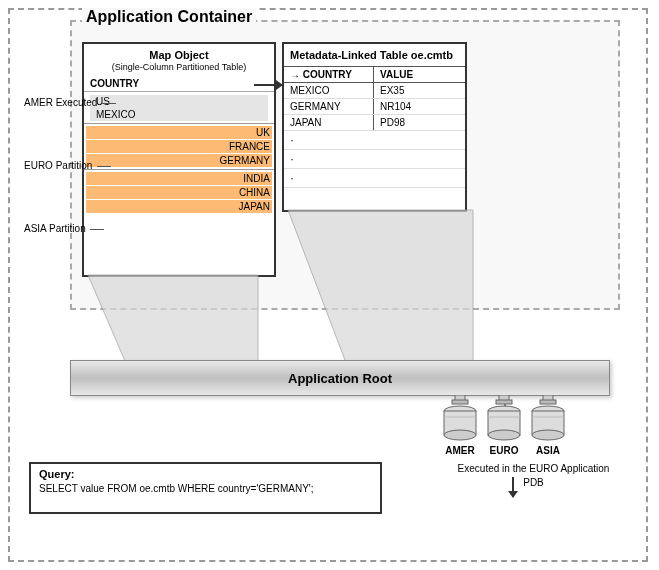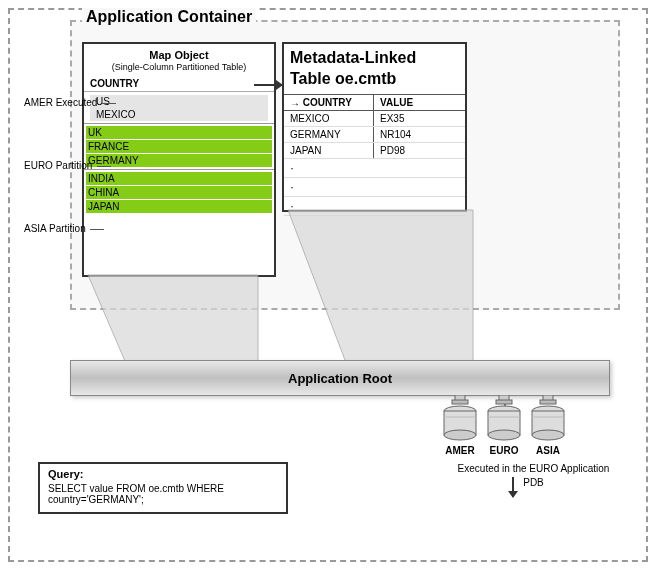--- a/index.html
+++ b/index.html
@@ -70,42 +70,43 @@
       border-bottom: 1px solid #aaa;
     }
 
     .partition-row-white {
       background: #e5e5e5;
       padding: 1px 6px;
       font-size: 10px;
     }
 
     .partition-row-gray {
-      background: #84cc16;
+      background: #fdba74;
       padding: 1px 2px;
       font-size: 10px;
       margin: 1px 0;
+      text-align: right;
     }
 
     .partition-divider {
       border-top: 1px solid #999;
       margin: 2px 0;
     }
 
     
     .metadata-table {
       position: absolute;
       top: 20px; left: 210px;
       width: 185px; height: 170px;
       border: 2px solid #333;
       background: #fff;
     }
 
     .metadata-table-title {
-      font-size: 16px;
+      font-size: 11px;
       font-weight: bold;
       padding: 4px 6px;
       border-bottom: 1px solid #555;
       line-height: 1.3;
     }
 
     .metadata-table-header-row {
       display: flex;
       border-bottom: 1px solid #555;
       font-size: 10px;
@@ -186,22 +187,22 @@
     }
 
     .pdb-label {
       font-size: 10px;
       font-weight: bold;
     }
 
     
     .query-box {
       position: absolute;
-      top: 452px; left: 28px;
-      width: 250px; height: 52px;
+      top: 452px; left: 19px;
+      width: 353px; height: 52px;
       border: 2px solid #333;
       background: #fff;
       padding: 4px 8px;
     }
 
     
     .executed-label {
       position: absolute;
       top: 452px; right: 30px;
       width: 165px;

